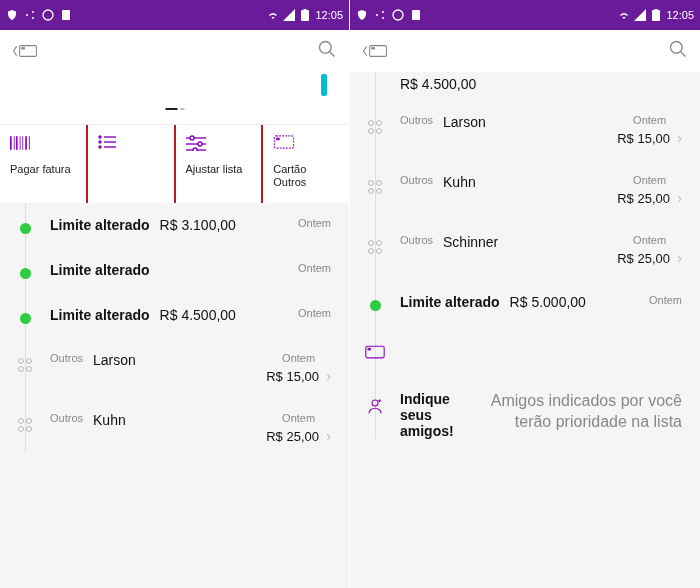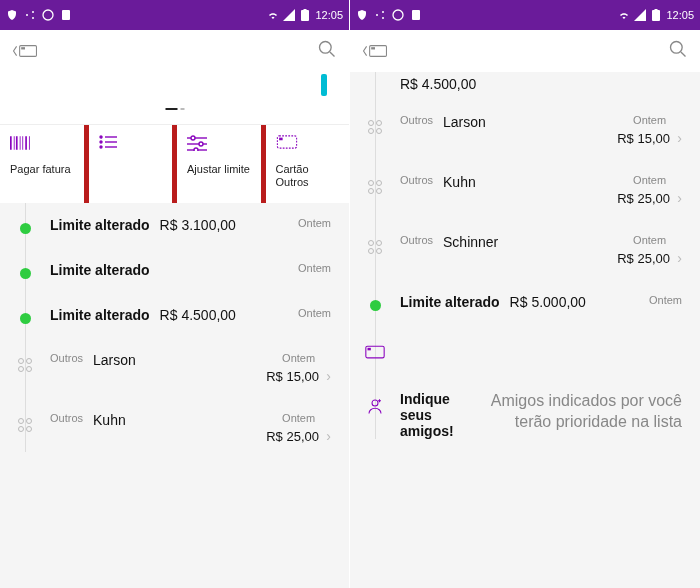--- a/index.html
+++ b/index.html
@@ -69,21 +69,21 @@
   }
   .card-area .dots span { width: 12px; height: 2px; background: #222; display: block; }
   .card-area .dots span.dim { width: 4px; background: #bbb; }
   .actions {
     display: flex;
     background: #fff;
     border-top: 1px solid #eee;
   }
   .action {
     flex: 1;
-    border-right: 5px solid #b91c1c;
+    border-right: 2px solid #b91c1c;
     padding: 10px 10px 14px 10px;
     display: flex;
     flex-direction: column;
     gap: 10px;
   }
   .action:last-child { border-right: none; }
   .action .aicon { height: 18px; color: #8a05be; }
   .action .alabel { font-size: 11px; color: #222; line-height: 1.2; }
   .feed {
     flex: 1;
@@ -280,21 +280,21 @@
     </div>
     <div class="action">
       <div class="aicon"><svg width="20" height="16" viewBox="0 0 20 16" stroke="#8a05be" stroke-width="1.4" fill="none">
             <line x1="0" y1="3" x2="20" y2="3"></line>
             <circle cx="6" cy="3" r="2" fill="#fff"></circle>
             <line x1="0" y1="9" x2="20" y2="9"></line>
             <circle cx="14" cy="9" r="2" fill="#fff"></circle>
             <line x1="0" y1="15" x2="20" y2="15"></line>
             <circle cx="9" cy="15" r="2" fill="#fff"></circle>
           </svg></div>
-      <div class="alabel">Ajustar limite</div>
+      <div class="alabel">Ajustar lista</div>
     </div>
     <div class="action">
       <div class="aicon"><svg width="22" height="14" viewBox="0 0 24 16" fill="none" stroke="#8a05be" stroke-width="1.2" stroke-dasharray="2 1.5">
             <rect x="1" y="1" width="22" height="14" rx="2"></rect>
             <rect x="3" y="3" width="4" height="3" fill="#8a05be" stroke="none"></rect>
           </svg></div>
       <div class="alabel">Cartão Outros</div>
     </div>
   </div>
 

